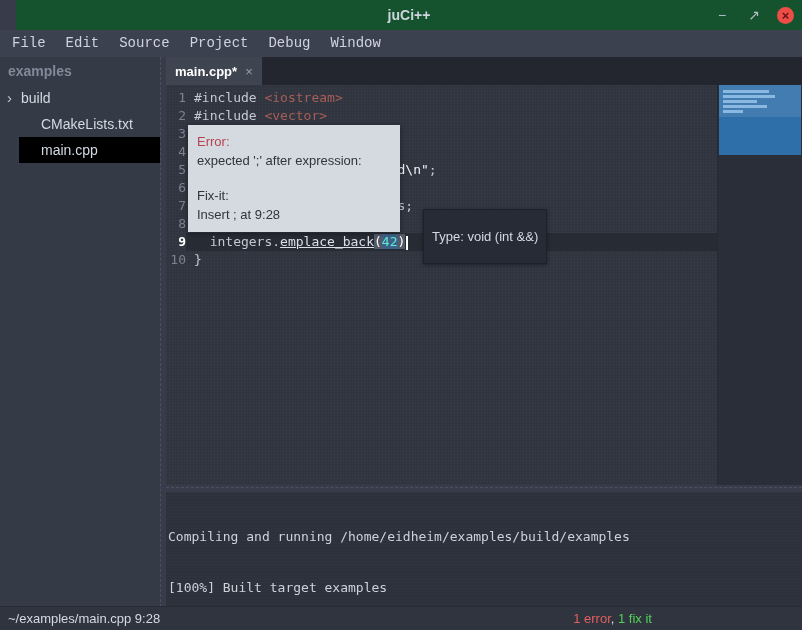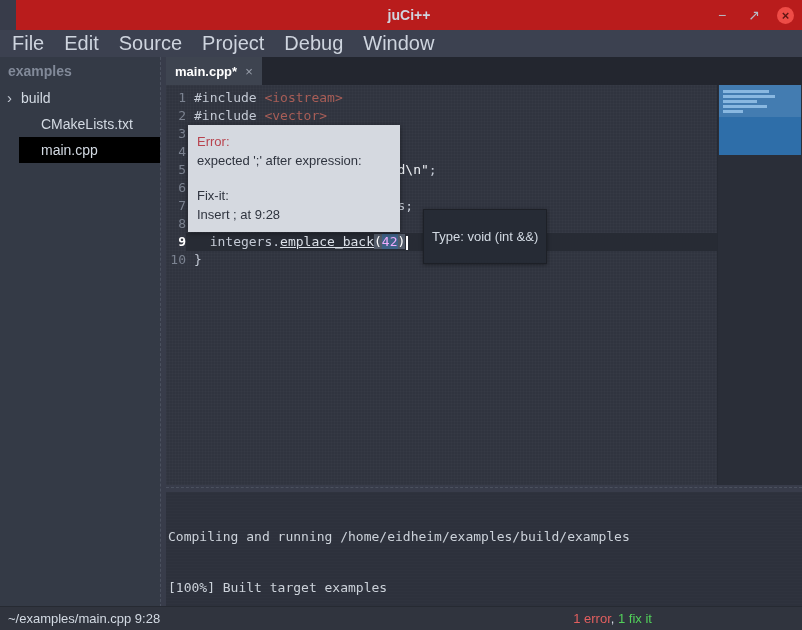--- a/index.html
+++ b/index.html
@@ -1,32 +1,32 @@
 <!DOCTYPE html>
 <html><head>
 <meta charset="utf-8">
 <style>
   html,body{margin:0;padding:0;background:#1b1e24;}
   .window{position:relative;width:802px;height:630px;background:#383c4a;overflow:hidden;
           font-family:"Liberation Sans",sans-serif;color:#d3dae3;font-size:14px;}
 
   
-  .titlebar{position:absolute;left:16px;top:0;right:0;height:30px;background:#b91c1c;
+  .titlebar{position:absolute;left:16px;top:0;right:0;height:30px;background:#14532d;
             border-bottom:1px solid #262a33;}
   .title{position:absolute;left:0;right:0;top:0;height:30px;line-height:30px;text-align:center;
          font-weight:bold;color:#cfd5df;font-size:14px;}
   .controls{position:absolute;right:8px;top:0;height:30px;display:flex;align-items:center;gap:14px;}
   .wbtn{width:18px;height:18px;display:flex;align-items:center;justify-content:center;
         color:#b6bcc6;font-size:14px;cursor:default;}
   .wbtn.close{background:#ee4c47;border-radius:50%;width:17px;height:17px;color:#5d1513;font-weight:bold;font-size:13px;}
 
   
   .menubar{position:absolute;left:0;top:30px;right:0;height:27px;background:#3c4150;
            display:flex;align-items:center;padding-left:2px;}
-  .menu-item{padding:16px 10px;height:27px;line-height:27px;color:#ced4de;font-size:20px;}
+  .menu-item{padding:16px 10px;height:27px;line-height:27px;color:#ced4de;font-size:14px;font-family:Liberation Mono, monospace;}
 
   
   .sidebar{position:absolute;left:0;top:57px;width:160px;bottom:23px;background:#343a46;}
   .side-header{height:28px;line-height:28px;padding-left:8px;color:#828a99;font-weight:bold;font-size:14px;}
   .side-item{height:26px;line-height:26px;font-size:14px;color:#d3dae3;display:flex;align-items:center;}
   .side-item .chev{width:14px;margin-left:7px;color:#c3c9d4;font-size:15px;}
   .side-item.noicon{padding-left:22px;margin-left:19px;}
   .side-item.selected{background:#000000;}
 
   
@@ -49,21 +49,21 @@
   .line{display:flex;height:18px;line-height:18px;}
   .ln{flex:0 0 20px;text-align:right;color:#7b8290;}
   .lc{flex:1;padding-left:8px;white-space:pre;color:#c3c9d4;}
   .line.cur{background:transparent;}
   .line.cur .lc{background:#272b34;}
   .line.cur .ln{color:#ffffff;font-weight:bold;}
   .s-inc{color:#a95e57;}
   .s-str{color:#eef1f5;}
   .s-ul{text-decoration:underline;color:#dbe0e8;}
   .s-br{background:#525a68;color:#ffffff;}
-  .s-sel{background:#3e6287;color:#f0abfc;}
+  .s-sel{background:#3e6287;color:#5eead4;}
   .cursor{display:inline-block;width:2px;height:14px;background:#ffffff;vertical-align:middle;margin-left:1px;}
 
   
   .overview{position:absolute;right:0;top:0;bottom:0;width:84px;background:#2a2e38;border-left:1px solid #262a33;}
   .minimap{position:absolute;left:1px;top:0;width:82px;height:70px;background:#2e6ea9;overflow:hidden;}
   .minimap .vp{position:absolute;left:0;top:0;width:100%;height:32px;background:rgba(255,255,255,0.10);}
   .mm-line{height:3px;background:#7cb0de;margin:2px 0 0 4px;}
 
   
   .tooltip-error{position:absolute;left:22px;top:40px;width:194px;background:#d5d9e0;color:#2f343f;

